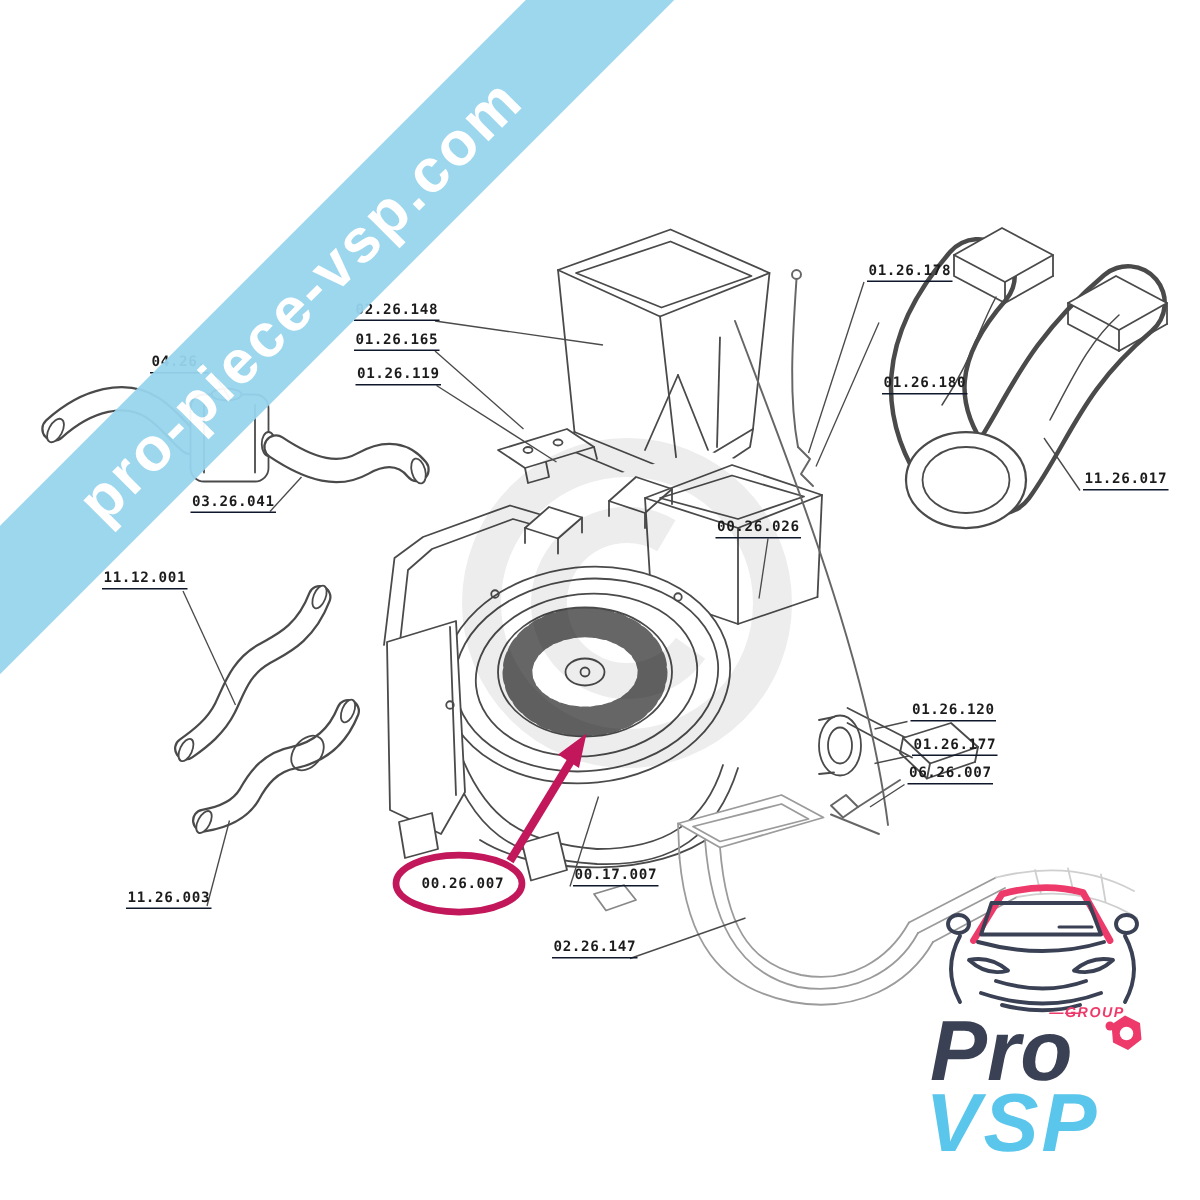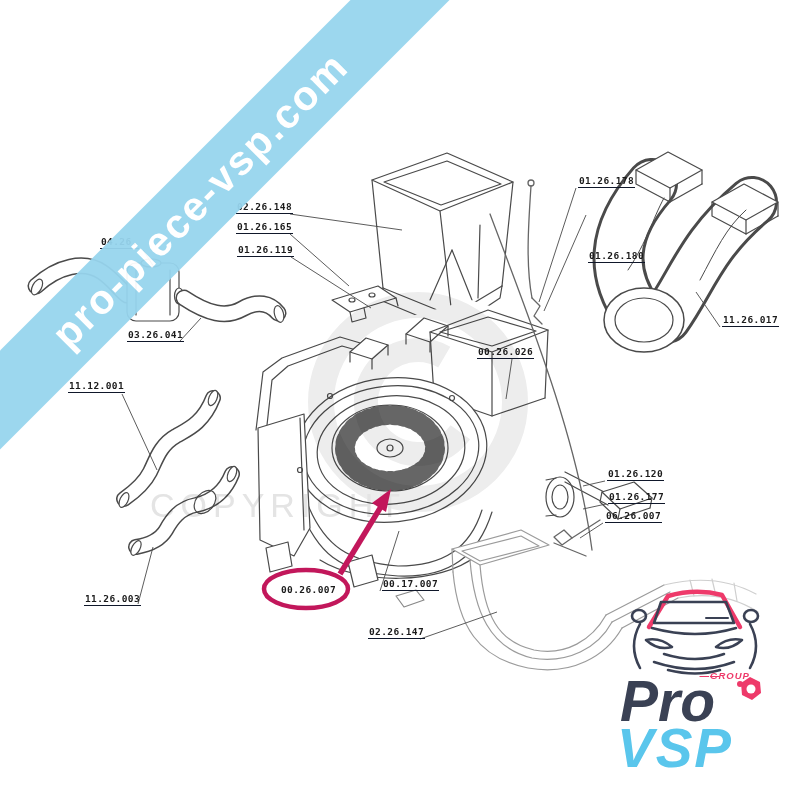--- a/index.html
+++ b/index.html
@@ -183,21 +183,20 @@
         <path d="M700,280 C716,250 726,228 746,210" stroke-width="1"></path>
       </g>
     </g>
   </svg>
 
   <div id="watermark">
     <svg width="800" height="800" viewBox="0 0 800 800">
       <circle cx="418" cy="402" r="97" fill="none" stroke="#ededed" stroke-width="26"></circle>
       <circle cx="418" cy="402" r="52" fill="none" stroke="#ededed" stroke-width="24" stroke-dasharray="240 87" stroke-dashoffset="-43" transform="rotate(-12 418 402)"></circle>
     </svg>
-    <span id="wm-copyright">COPYRIGHT</span>
   </div>
 
   <div id="labels-layer">
     <svg id="leader-svg" width="800" height="800" viewBox="0 0 800 800">
         <line x1="290" y1="214" x2="402" y2="230" stroke="#4a4a4a" stroke-width="0.9"></line>
         <line x1="290" y1="234" x2="349" y2="286" stroke="#4a4a4a" stroke-width="0.9"></line>
         <line x1="291" y1="257" x2="371" y2="308" stroke="#4a4a4a" stroke-width="0.9"></line>
         <line x1="143" y1="250" x2="154" y2="267" stroke="#4a4a4a" stroke-width="0.9"></line>
         <line x1="180" y1="341" x2="201" y2="318" stroke="#4a4a4a" stroke-width="0.9"></line>
         <line x1="122" y1="394" x2="157" y2="470" stroke="#4a4a4a" stroke-width="0.9"></line>

